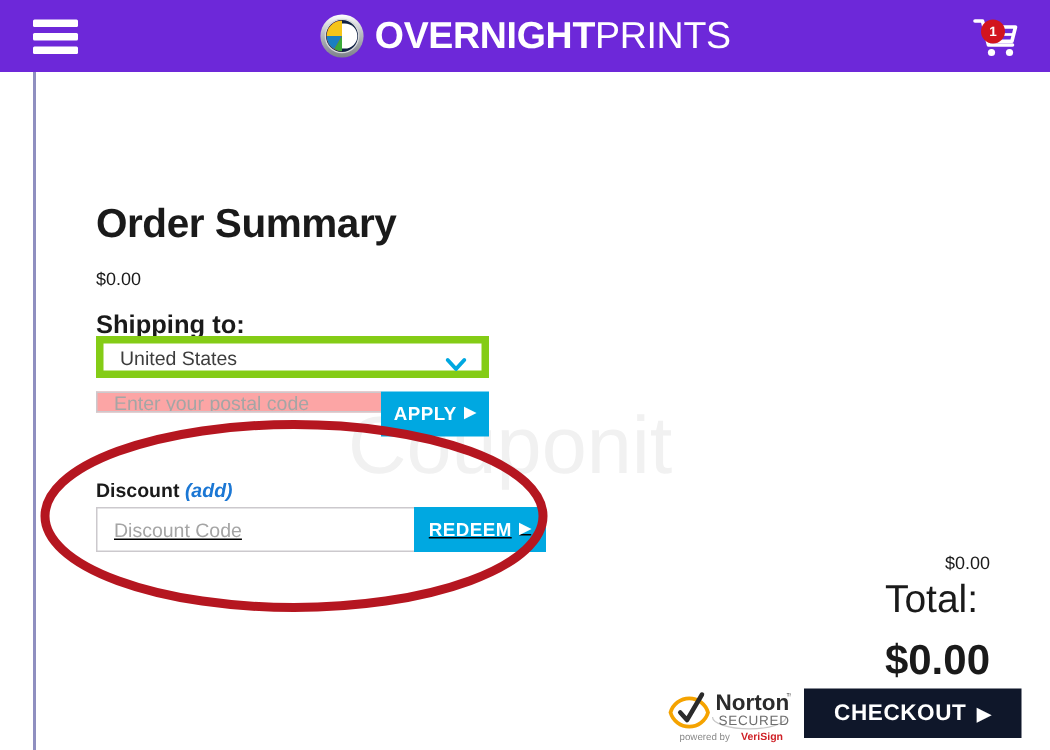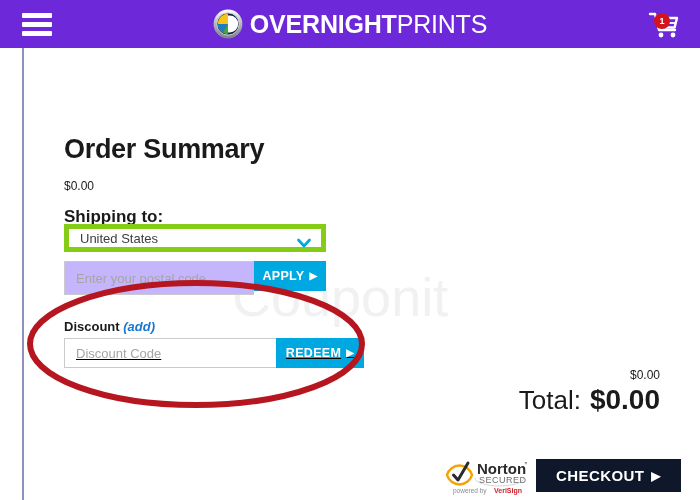--- a/index.html
+++ b/index.html
@@ -173,27 +173,27 @@
   }
 
   #postal-group {
     position: absolute;
     left: 40px; top: 213px;
     width: 262px; height: 30px;
     display: flex;
   }
   #postal-input {
     flex: 1;
-    height: 34px;
+    height: 14px;
     border: 1px solid #ccc9cd;
     border-right: none;
     font-size: 13px;
     color: #3d3d3d;
     padding-left: 11px;
-    background: #c4b5fd;
+    background: #fca5a5;
     outline: none;
     font-family: "Liberation Sans", sans-serif;
   }
   #postal-input::placeholder { color: #a5a5a5; }
 
   .cta-btn {
     height: 30px;
     background: #00a8e1;
     color: #ffffff;
     border: none;
@@ -257,20 +257,21 @@
     color: #1a1a1a;
     text-align: right;
   }
   #total-row {
     position: absolute;
     right: 40px; top: 336px;
     display: flex;
     align-items: baseline;
     gap: 9px;
     color: #1a1a1a;
+    flex-direction: column;
   }
   #total-label { font-size: 26px; font-weight: 400; }
   #total-amount { font-size: 28px; font-weight: 700; }
 
   
   #norton-badge {
     position: absolute;
     left: 420px; top: 407px;
     width: 83px; height: 42px;
   }

